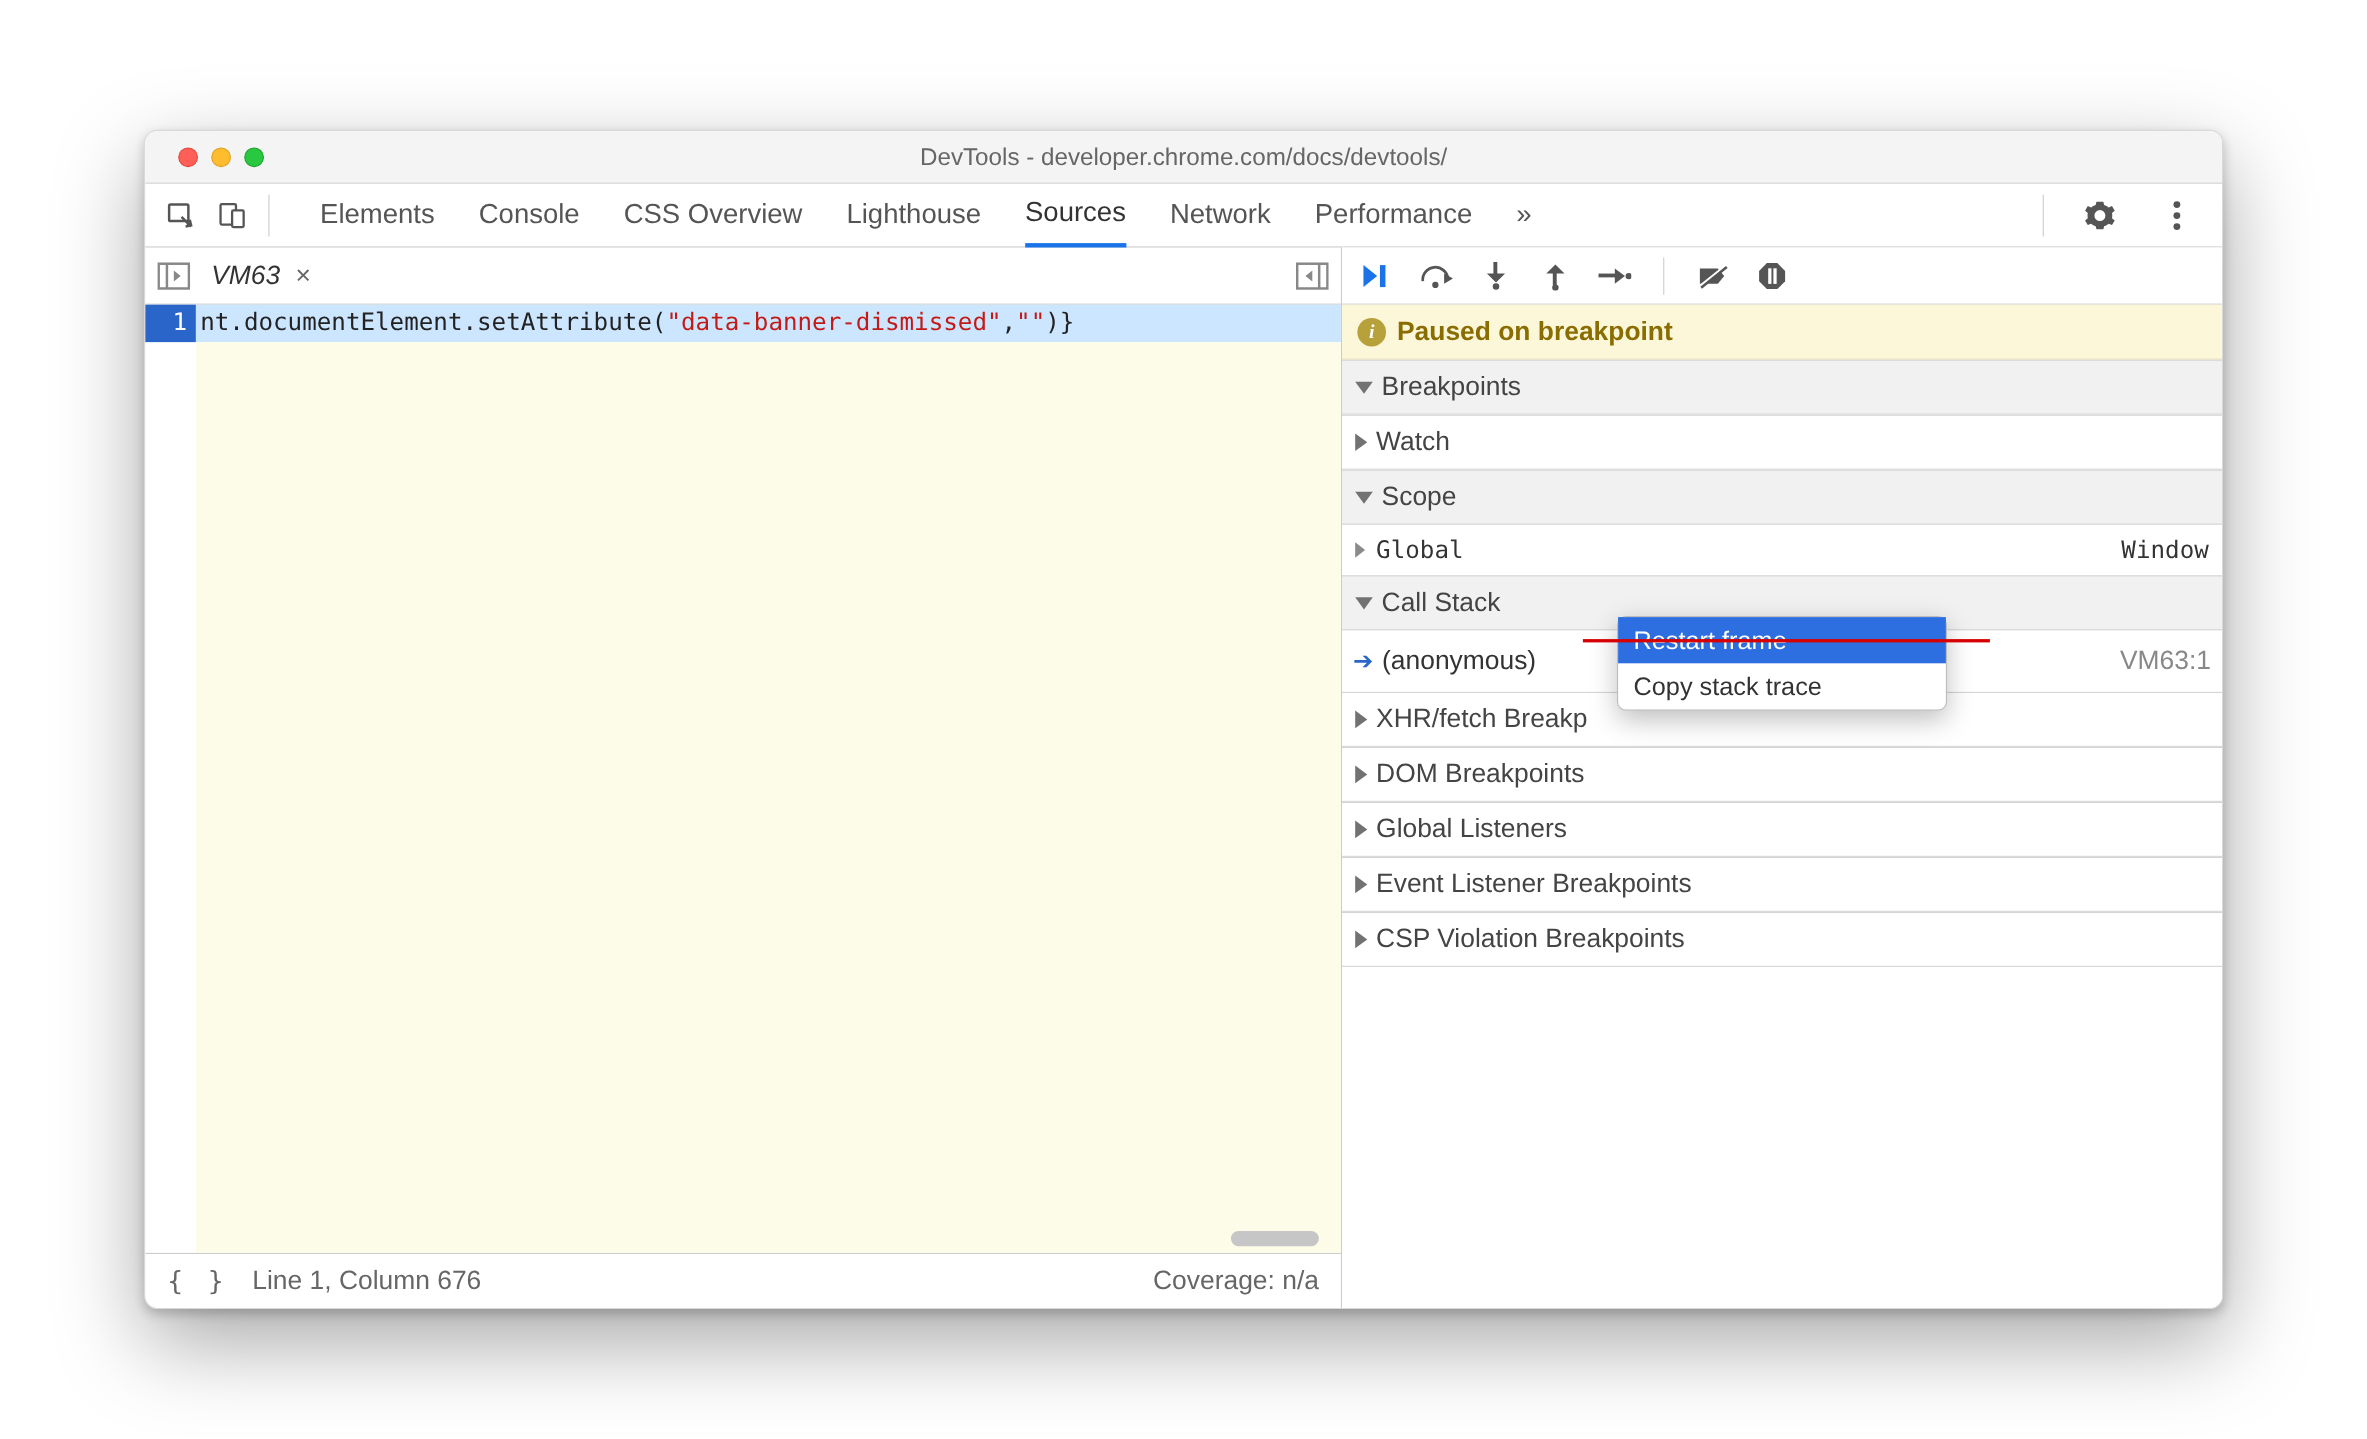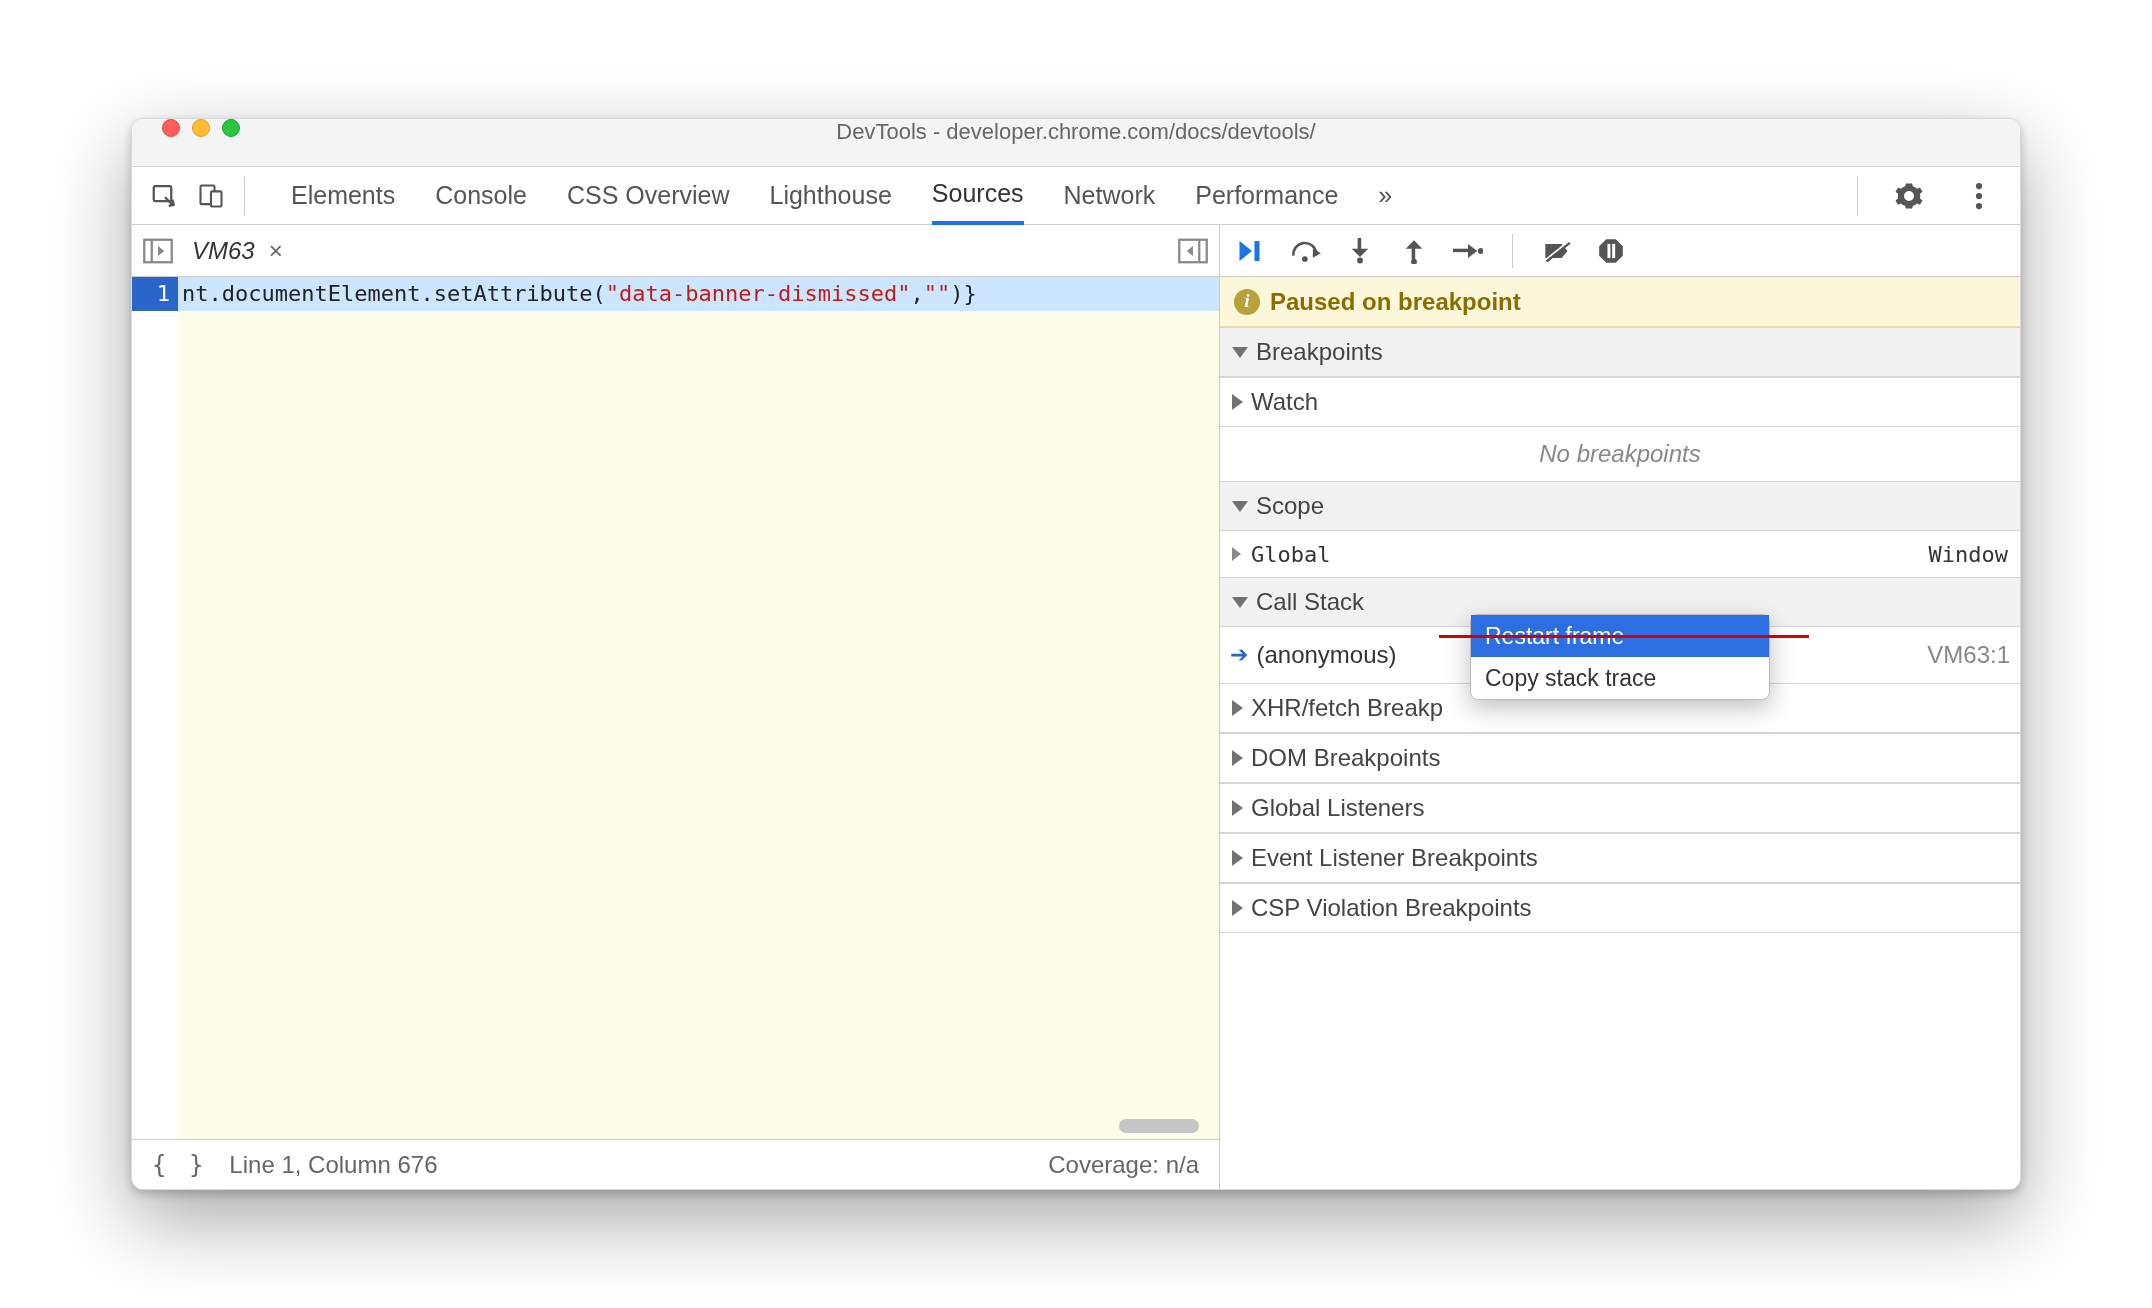--- a/index.html
+++ b/index.html
@@ -5,21 +5,21 @@
   * { box-sizing: border-box; margin: 0; padding: 0; }
   html, body { width: 2152px; height: 1308px; background: #fff; font-family: "Helvetica Neue", Arial, sans-serif; }
   .stage { width: 2152px; height: 1308px; position: relative; display:flex; align-items:center; justify-content:center;}
   .window {
     width: 1890px; height: 1072px; background: #fff; border-radius: 12px;
     box-shadow: 0 30px 80px rgba(0,0,0,0.35), 0 4px 10px rgba(0,0,0,0.2);
     position: relative; overflow: hidden; border:1px solid #d9d9d9;
   }
 
   
-  .titlebar { height: 48px; background:#f4f4f4; border-bottom:1px solid #d3d3d3; display:flex; align-items:flex-start; position:relative;padding-left:12px;}
+  .titlebar { height: 48px; background:#f4f4f4; border-bottom:1px solid #d3d3d3; display:flex; align-items:center; position:relative;padding-left:12px;}
   .traffic { display:flex; gap:12px; padding-left:18px;}
   .dot { width:18px; height:18px; border-radius:50%; }
   .dot.red{background:#ff5f57;border:1px solid #e1483f;}
   .dot.yellow{background:#febc2e;border:1px solid #dfa023;}
   .dot.green{background:#28c840;border:1px solid #1fa12f;}
   .title { position:absolute; left:0; right:0; text-align:center; font-size:22px; color:#666; pointer-events:none;}
 
   
   .tabsbar { height:58px; border-bottom:1px solid #ccc; display:flex; align-items:center; padding:0 10px; font-size:25px; color:#555;}
   .tb-left { display:flex; align-items:center; gap:0;}
@@ -240,21 +240,20 @@
 
         <div class="section-hdr">
           <span class="tri down"></span>
           <span>Breakpoints</span>
         </div>
 
         <div class="section-hdr nobg">
           <span class="tri right"></span>
           <span>Watch</span>
         </div>
-        <div class="empty-msg">No breakpoints</div>
 
         <div class="section-hdr">
           <span class="tri down"></span>
           <span>Scope</span>
         </div>
         <div class="scope-global">
           <span class="tri small right" style="margin-right:10px;"></span>
           <span>Global</span>
           <span class="val">Window</span>
         </div>

